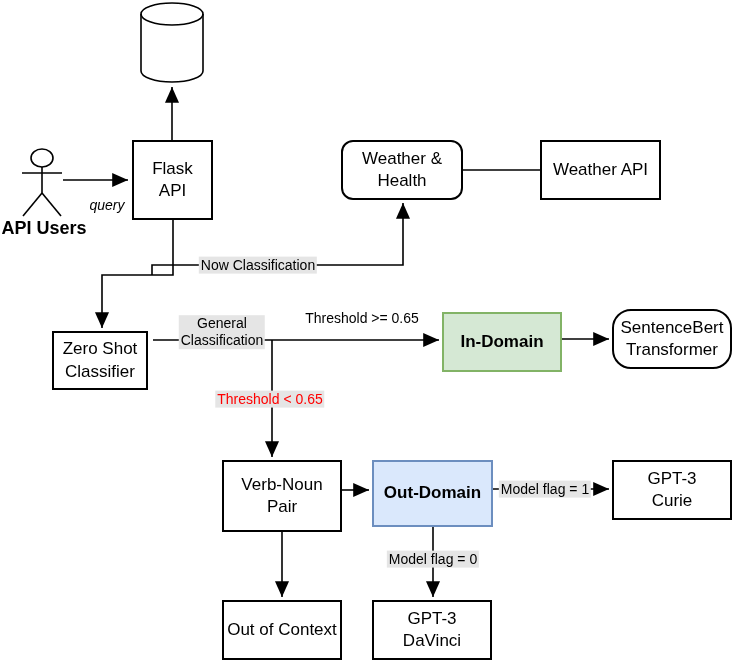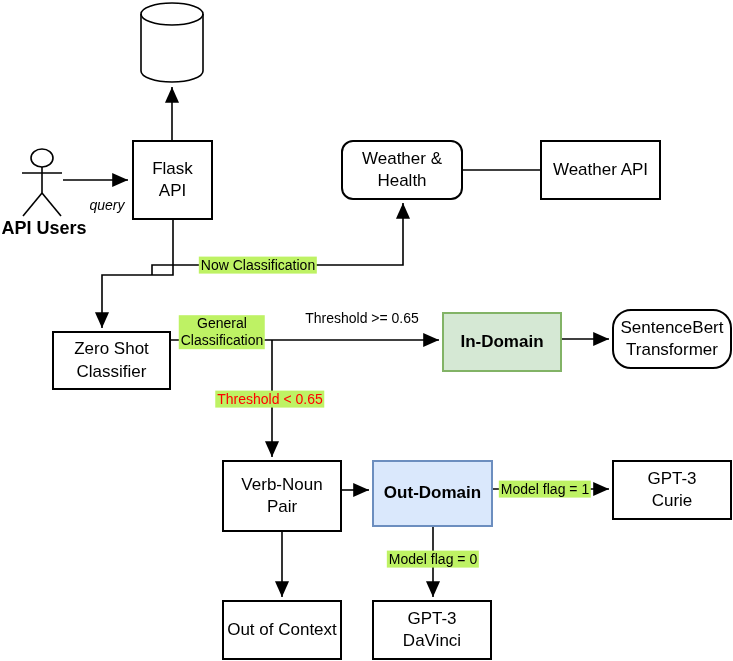--- a/index.html
+++ b/index.html
@@ -22,21 +22,21 @@
     font-weight:700;
   }
   .node.accent-blue {
     background:var(--out-domain-fill,#dae8fc);
     border-color:var(--out-domain-border,#6c8ebf);
     font-weight:700;
   }
   .free-label {
     position:absolute; transform:translate(-50%,-50%);
     font-size:14px; line-height:1.2; text-align:center;
-    background:#bef264; padding:0 2px; white-space:pre-line;
+    background:#e5e5e5; padding:0 2px; white-space:pre-line;
   }
   .free-label.nobg { background:transparent; }
   .free-label.red { color:var(--threshold-warning,#ff0000); }
   .cyl-label {
     position:absolute; text-align:center; font-size:17px; line-height:1.3;
     white-space:pre-line; transform:translate(-50%,-50%);
   }
   .actor-label {
     position:absolute; transform:translate(-50%,-50%);
     font-size:18px; font-weight:700; white-space:nowrap;
@@ -91,21 +91,21 @@
 
   <div class="node" style="left:341px; top:140px; width:122px; height:60px;border-radius:12px;">
     <span class="lbl">Weather &amp;
 Health</span>
   </div>
 
   <div class="node" style="left:540px; top:140px; width:121px; height:60px;">
     <span class="lbl">Weather API</span>
   </div>
 
-  <div class="node" style="left:52px; top:331px; width:119px; height:59px;">
+  <div class="node" style="left:52px; top:331px; width:96px; height:59px;">
     <span class="lbl">Zero Shot
 Classifier</span>
   </div>
 
   <div class="node accent-green" style="left:442px; top:312px; width:120px; height:60px;">
     <span class="lbl">In-Domain</span>
   </div>
 
   <div class="node" style="left:612px; top:309px; width:120px; height:60px;border-radius:19px;">
     <span class="lbl">SentenceBert

